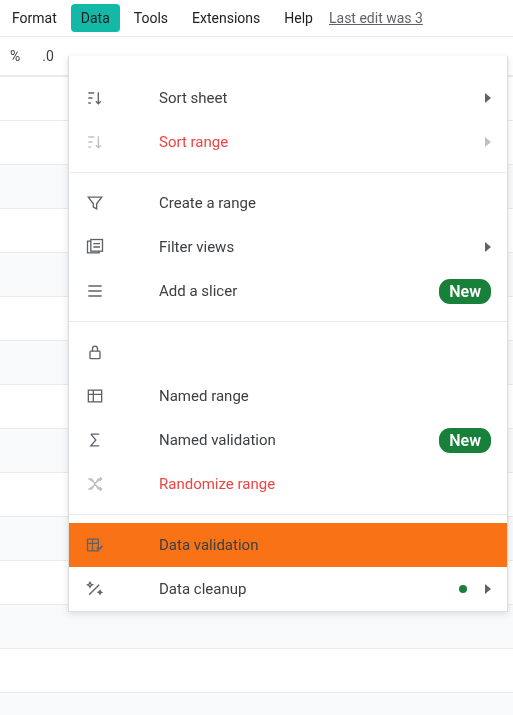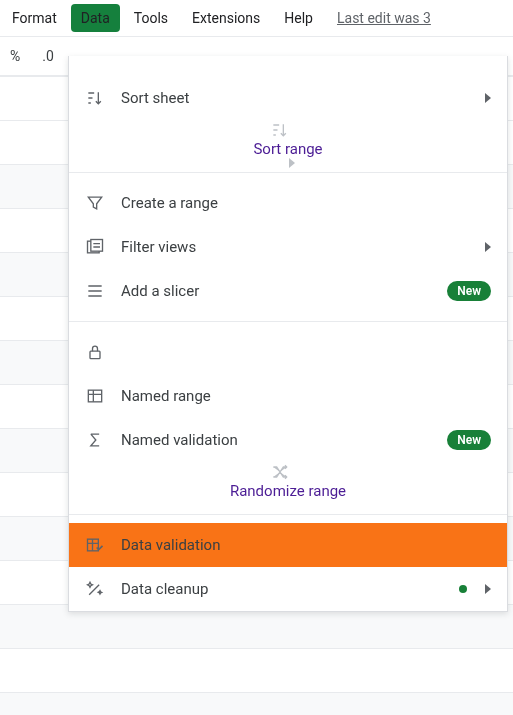--- a/index.html
+++ b/index.html
@@ -25,24 +25,24 @@
     gap: 4px;
   }
   .menu-item {
     padding: 6px 10px;
     border-radius: 4px;
     cursor: pointer;
     font-size: 14px;
     color: #202124;
   }
   .menu-item.active {
-    background: #15803d;
+    background: #14b8a6;
   }
   .last-edit {
-    margin-left: 10px;
+    margin-left: 2px;
     color: #5f6368;
     text-decoration: underline;
     font-size: 14px;
     white-space: nowrap;
     text-align: center;
   }
 
   
   .toolbar {
     display: flex;
@@ -89,53 +89,53 @@
     display: flex;
     align-items: center;
     height: 44px;
     padding: 0 16px;
     cursor: pointer;
     color: #3c4043;
     font-size: 15px;
     position: relative;
   }
   .dd-item.hovered { background: #f97316; }
-  .dd-item.disabled { color: #4c1d95; cursor: default; flex-direction: column; }
+  .dd-item.disabled { color: #ef4444; cursor: default; }
   .dd-item.disabled .ico svg { stroke: #bdc1c6; fill: #bdc1c6; }
   .dd-divider {
     height: 1px;
     background: #e8eaed;
     margin: 8px 0;
   }
   .ico {
     width: 20px;
     height: 20px;
     margin-right: 16px;
     display: inline-flex;
     align-items: center;
     justify-content: center;
     flex: 0 0 20px;
     color: #5f6368;
   }
   .ico svg { width: 20px; height: 20px; stroke: #5f6368; fill: none; stroke-width: 1.6; }
   .dd-item.disabled .ico { color: #bdc1c6; }
   .dd-item.disabled .ico svg { stroke: #bdc1c6; }
-  .label { flex: 1; }
+  .label { flex: 1; margin-left: 38px; }
   .submenu-arrow {
     width: 0; height: 0;
     border-top: 5px solid transparent;
     border-bottom: 5px solid transparent;
     border-left: 6px solid #5f6368;
     margin-left: 8px;
   }
   .dd-item.disabled .submenu-arrow { border-left-color: #bdc1c6; }
   .badge-new {
     background: #188038;
     color: #fff;
-    font-size: 12px;
+    font-size: 16px;
     font-weight: 600;
     padding: 3px 10px;
     border-radius: 11px;
   }
   .green-dot {
     width: 8px; height: 8px;
     background: #188038;
     border-radius: 50%;
     margin-right: 10px;
   }

